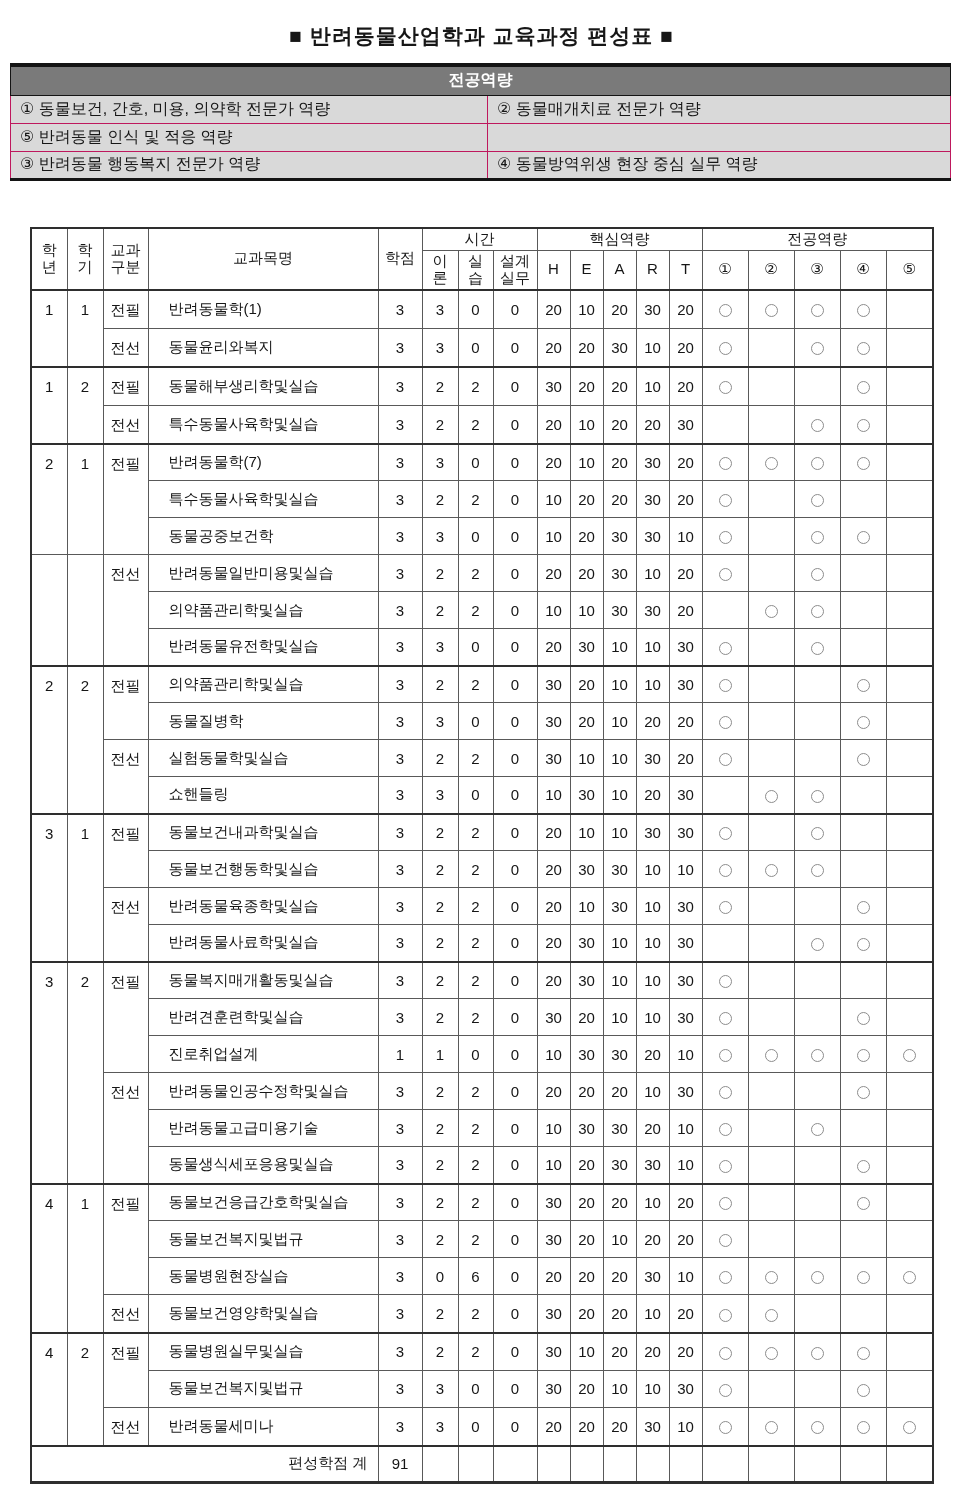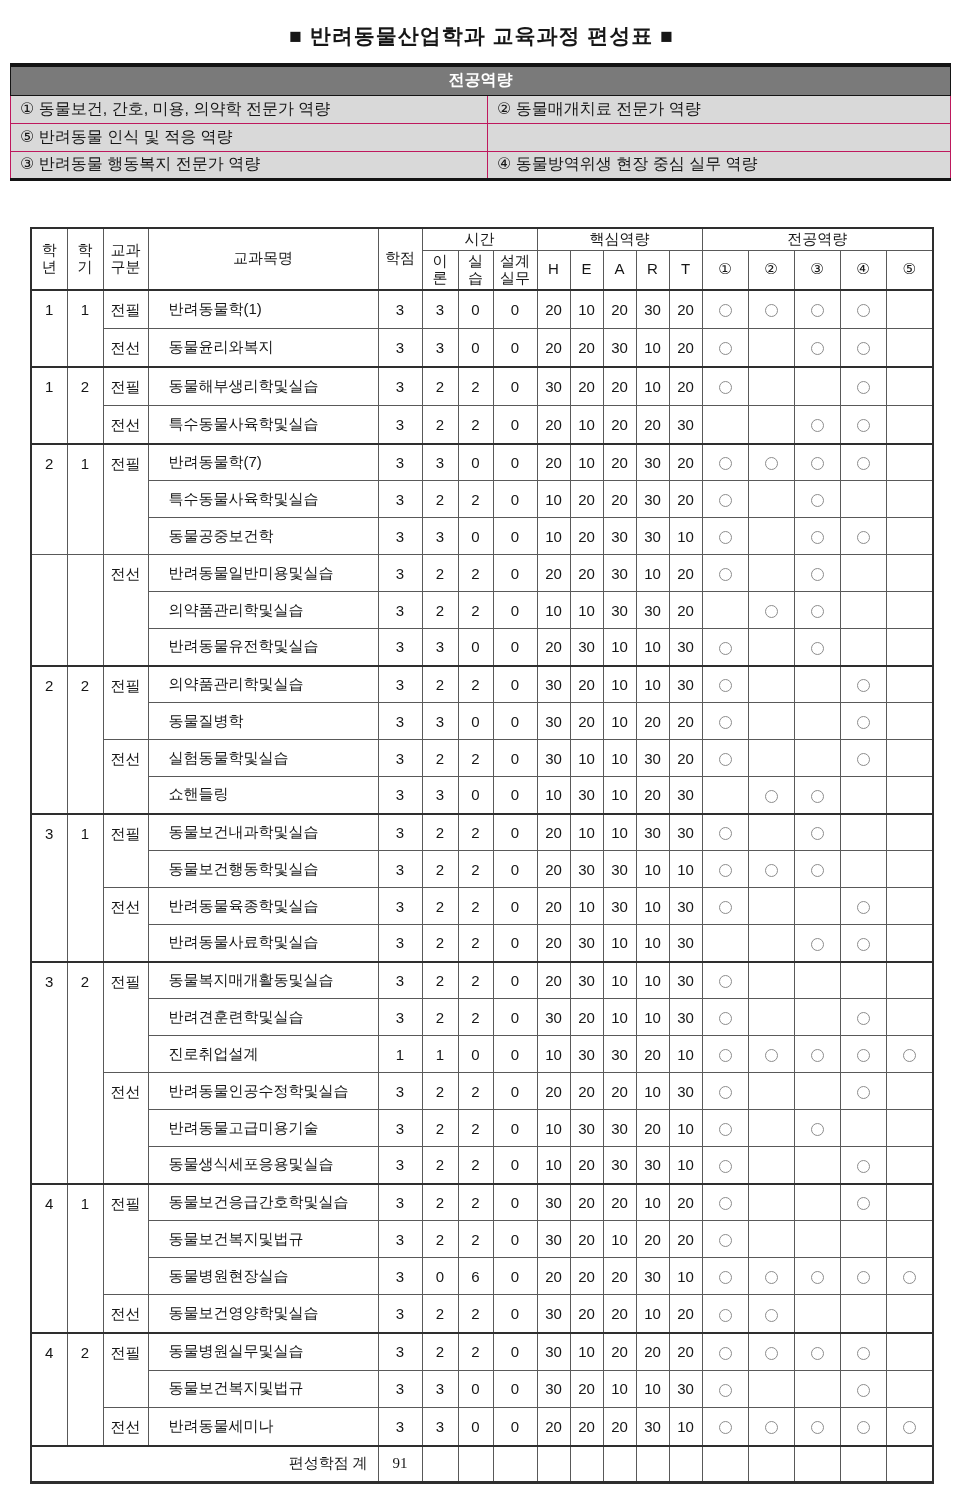--- a/index.html
+++ b/index.html
@@ -39,21 +39,21 @@
     border:1px solid #595959; text-align:center; vertical-align:middle;
     font-weight:normal; overflow:hidden;
   }
   .curr-table thead th { font-size:15px; line-height:1.12; white-space:pre-line; }
   .curr-table thead tr.group-row th { height:23px; }
   .curr-table thead tr.sub-row th { height:39px; }
   .curr-table tbody td { height:37px; font-size:15px; }
   .curr-table tbody td.name { text-align:left; padding-left:20px; }
   .curr-table tbody td.merge-top { vertical-align:top; line-height:37px; }
   .curr-table tbody tr.group-start td { border-top:2px solid #2e2e2e; }
-  .curr-table tfoot td { border-top:2px solid #2e2e2e; height:37px; font-size:15px;font-family:Liberation Serif, serif; }
+  .curr-table tfoot td { border-top:2px solid #2e2e2e; height:37px; font-size:15px; }
   .curr-table tfoot td.flabel { text-align:right; padding-right:10px; }
 
   .circle {
     display:inline-block; width:13px; height:13px;
     border:1px solid #8d8d8d; border-radius:50%;
     vertical-align:middle; background:transparent;
   }
 </style>
 </head>
 <body>

